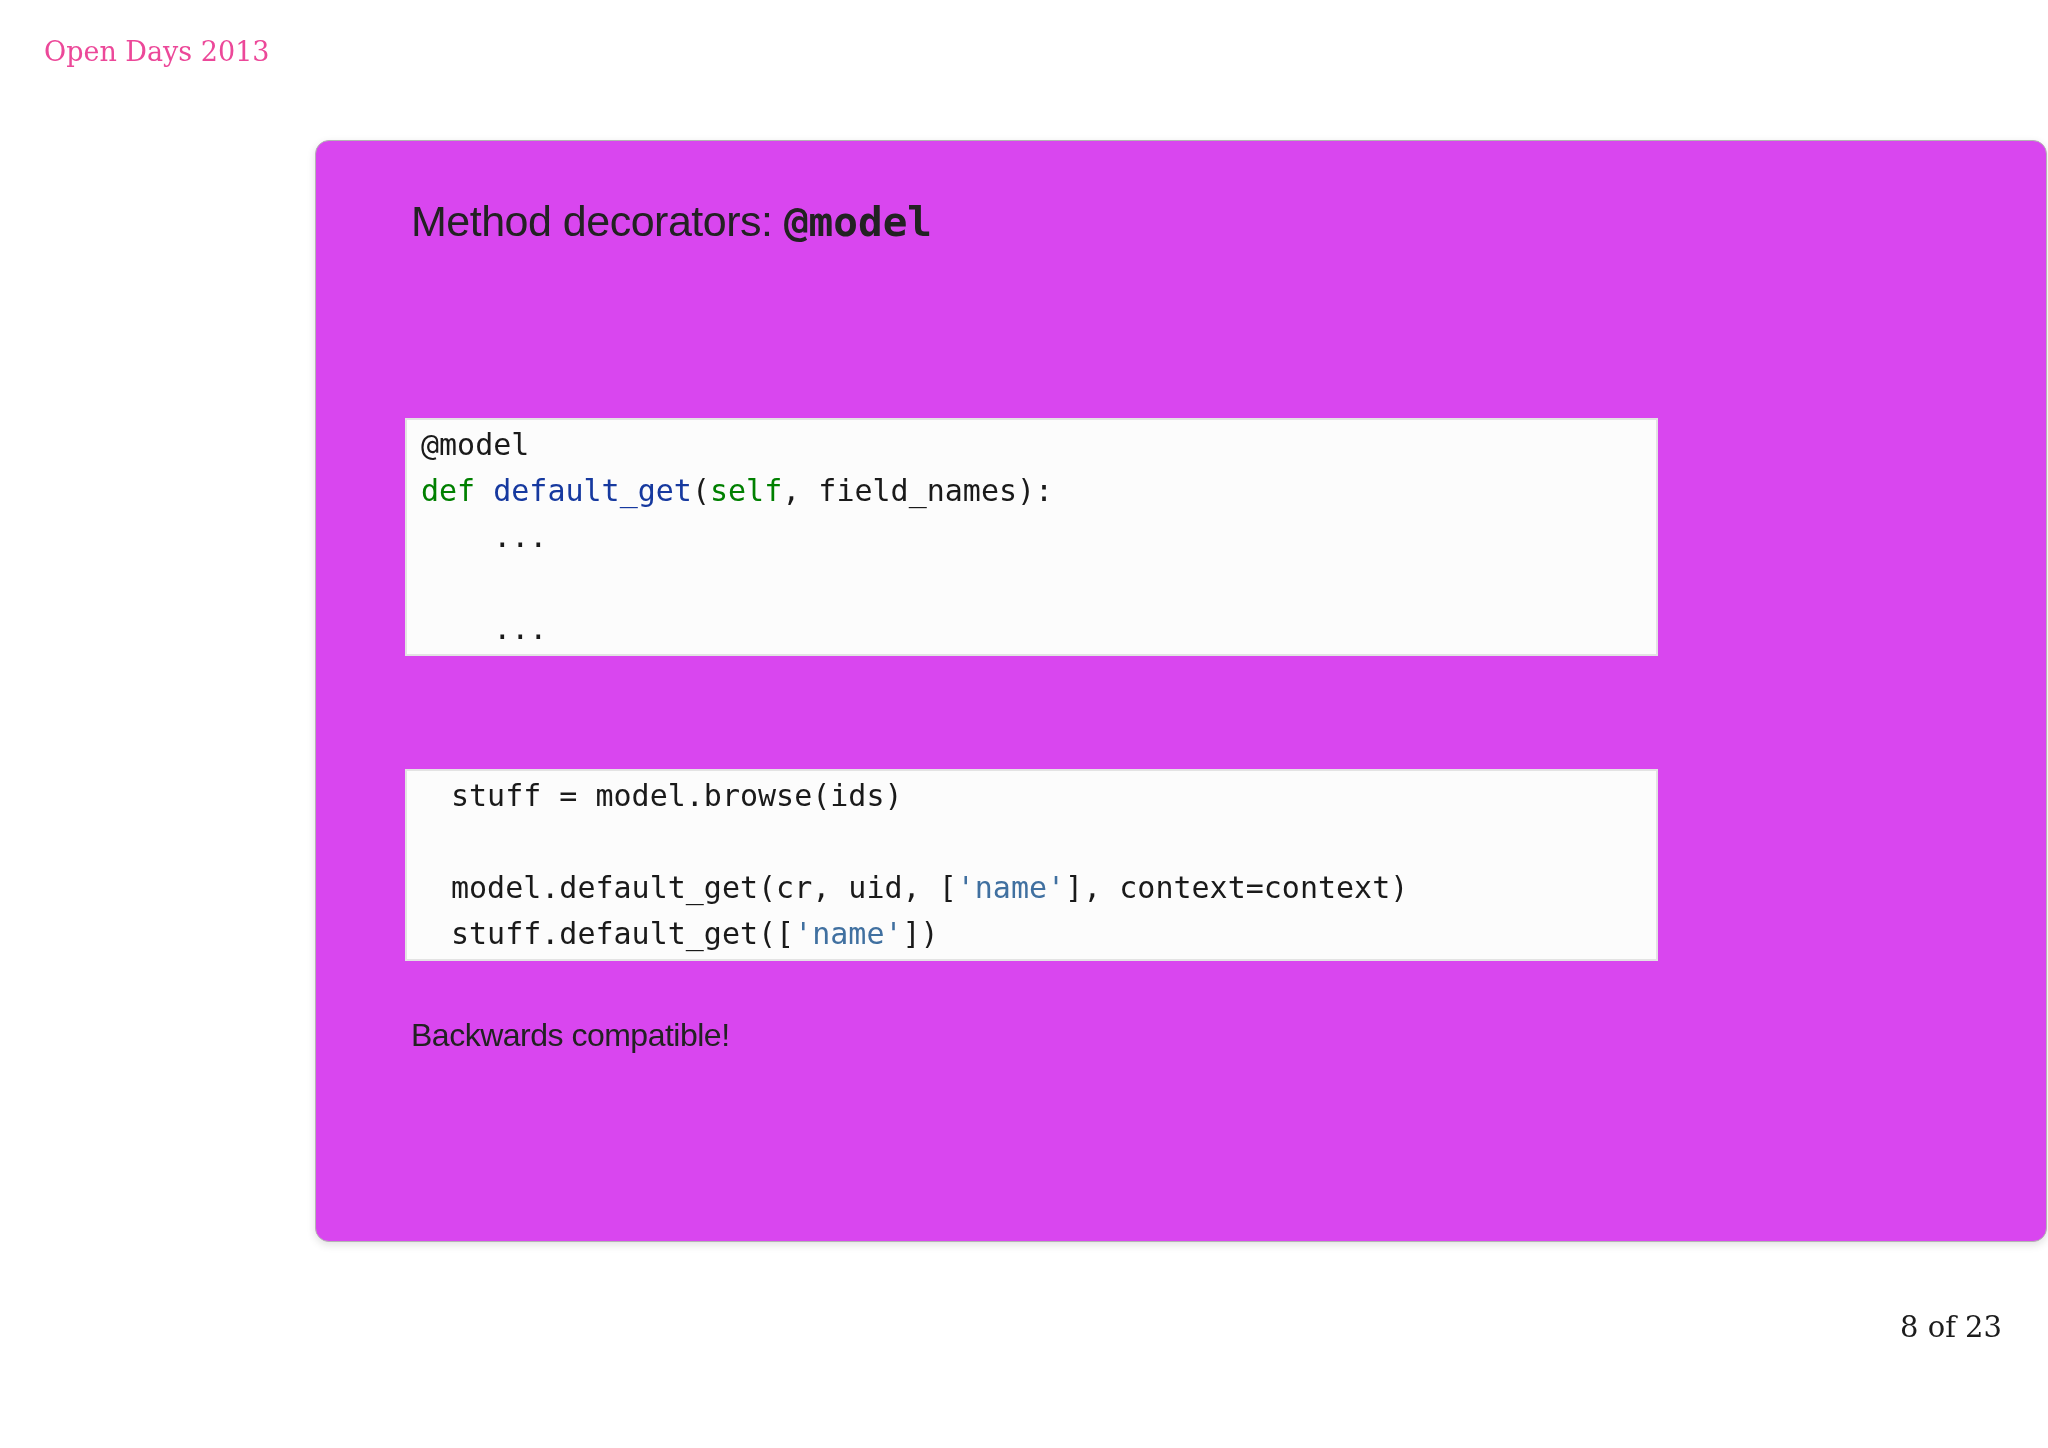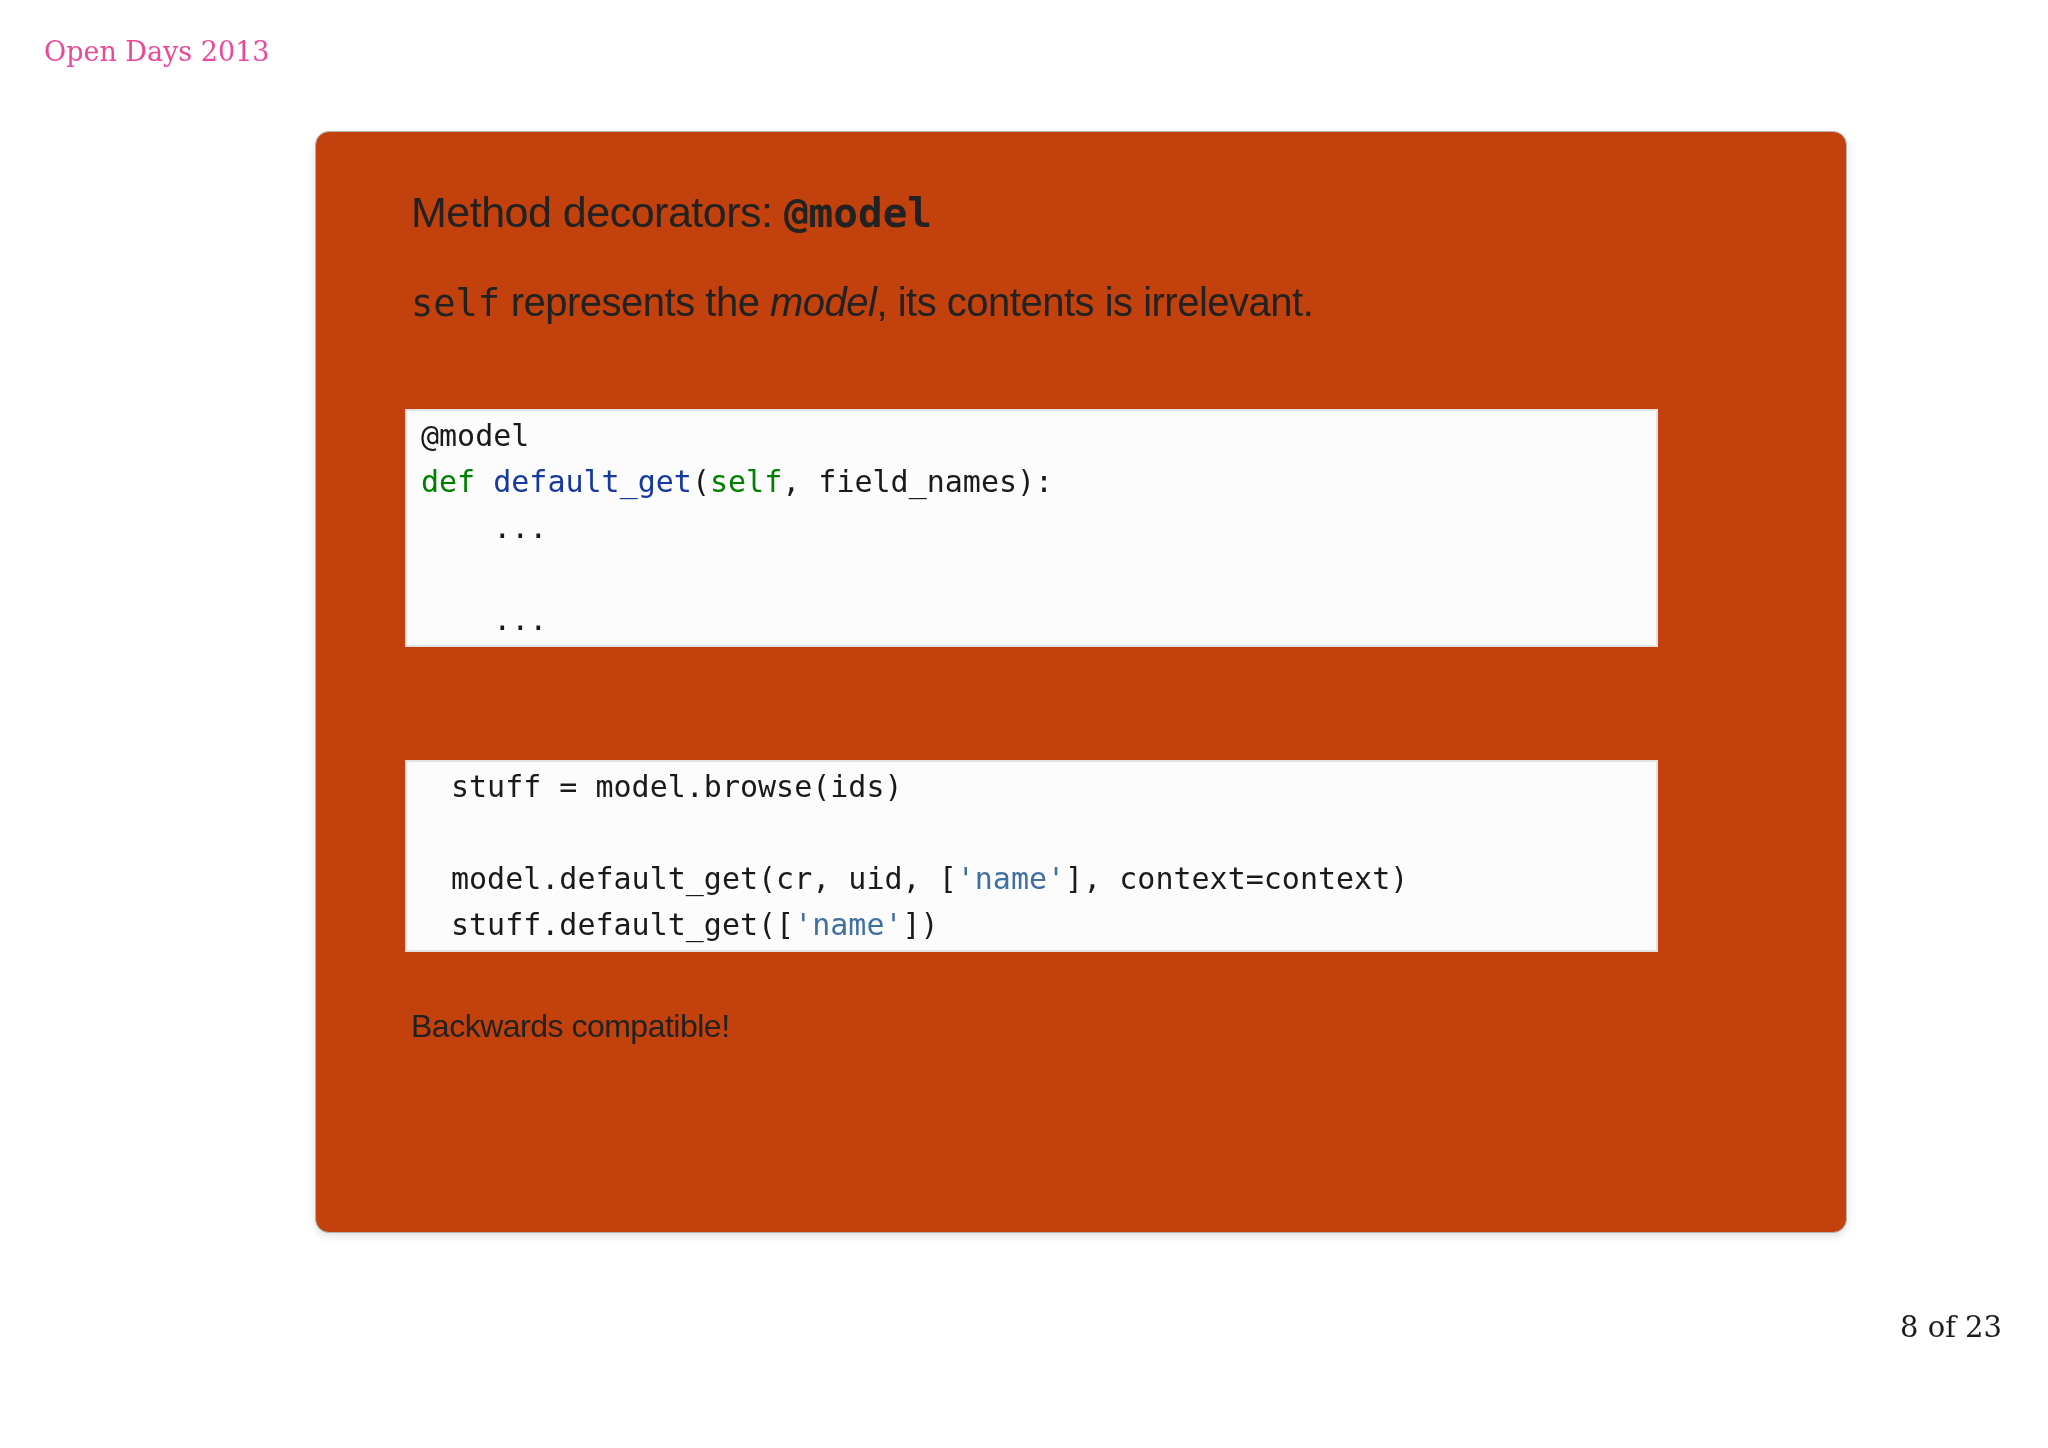--- a/index.html
+++ b/index.html
@@ -22,24 +22,24 @@
     top: 36px;
     font-family: "DejaVu Serif", serif;
     font-size: 27px;
     color: #ec4899;
     white-space: nowrap;
   }
 
   .slide-card {
     position: absolute;
     left: 315px;
-    top: 131px;
-    width: 1532px;
+    top: 140px;
+    width: 1732px;
     height: 1102px;
-    background: #c2410c;
+    background: #d946ef;
     border: 1px solid #b4b4b4;
     border-radius: 14px;
     box-shadow: 0 3px 8px rgba(0,0,0,0.12);
     box-sizing: border-box;
   }
 
   .slide-title {
     position: absolute;
     left: 95px;
     top: 56px;
@@ -121,23 +121,20 @@
 <body>
 
 <div class="deck-header">Open Days 2013</div>
 
 <div class="slide-card">
 
   <div class="slide-title">
     <span>Method decorators: </span><span class="title-code">@model</span>
   </div>
 
-  <div class="slide-subtitle">
-    <span class="inline-code">self</span><span> represents the </span><span class="em">model</span><span>, its contents is irrelevant.</span>
-  </div>
 
   <div class="code-block code-block-1">
       <div class="code-line"><span>@model</span></div>
       <div class="code-line"><span class="tok-kw">def</span><span> </span><span class="tok-fn">default_get</span><span>(</span><span class="tok-kw">self</span><span>, field_names):</span></div>
       <div class="code-line"><span>    ...</span></div>
       <div class="code-line">&nbsp;</div>
       <div class="code-line"><span>    ...</span></div>
     </div>
 
   <div class="code-block code-block-2">

